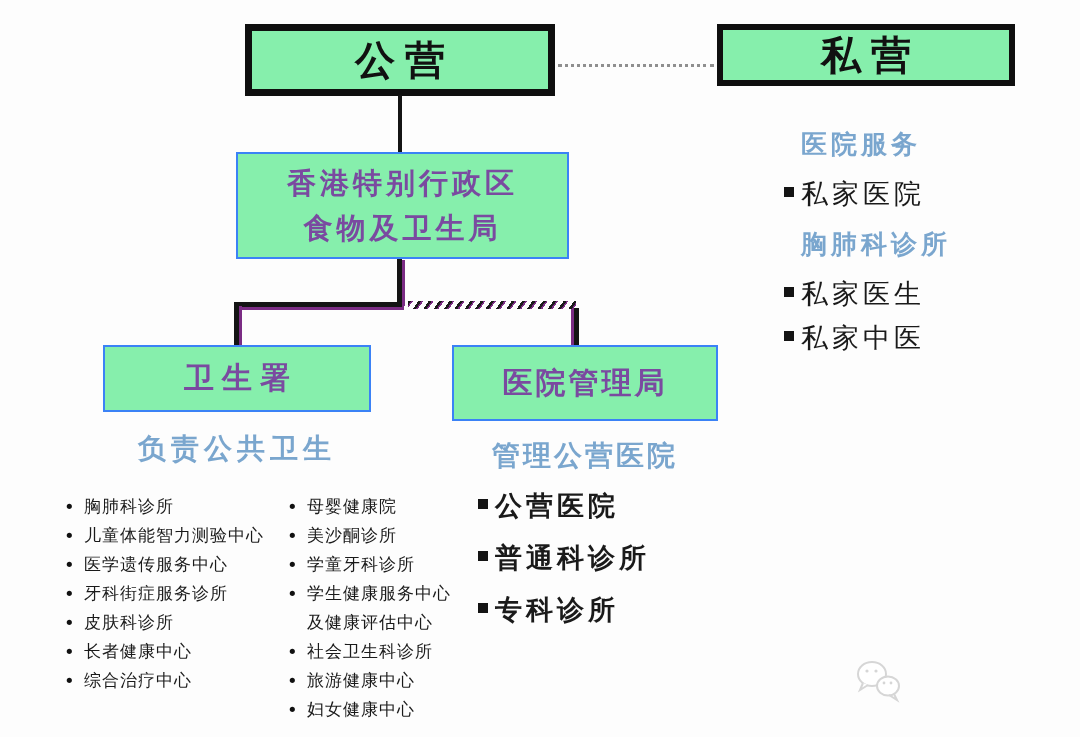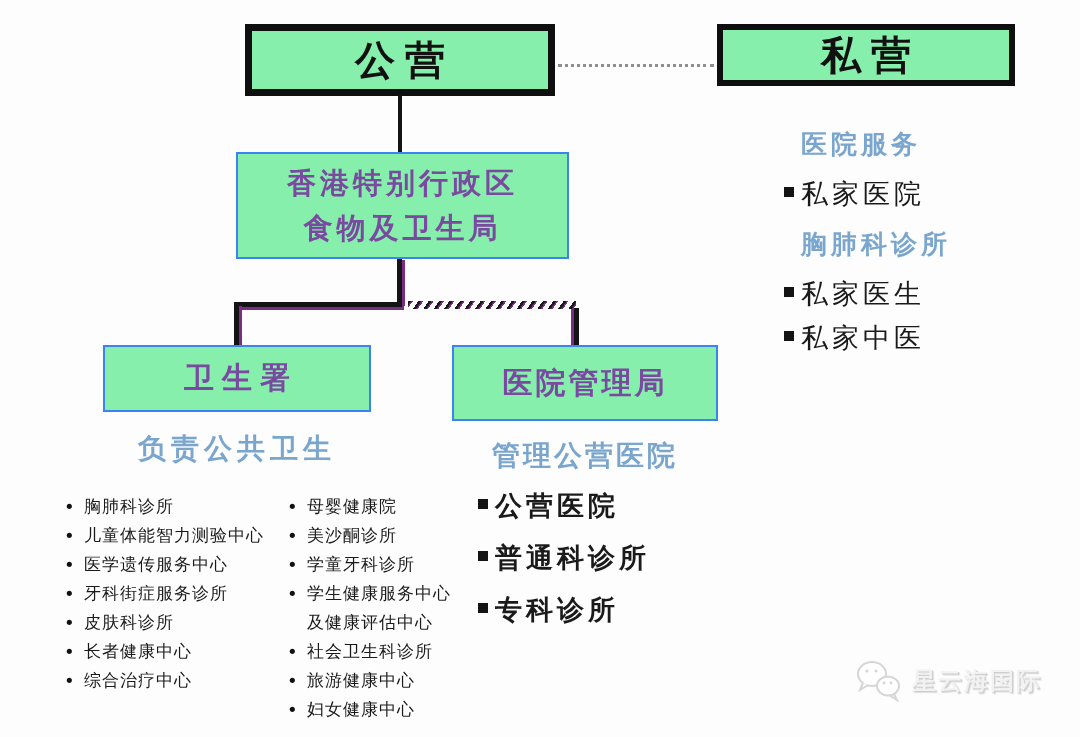--- a/index.html
+++ b/index.html
@@ -129,16 +129,15 @@
         <ellipse cx="34" cy="28" rx="11" ry="9.5"></ellipse>
         <path d="M40 36 L43 42 L35 37" fill="none"></path>
       </g>
       <g fill="#d6d6d6">
         <circle cx="13" cy="13" r="1.6"></circle>
           <circle cx="22" cy="13" r="1.6"></circle>
         <circle cx="30" cy="25" r="1.4"></circle>
           <circle cx="37" cy="25" r="1.4"></circle>
       </g>
     </svg>
-    <span class="wm-text">星云海国际</span>
   </div>
 
 </div>
 
 </body></html>

